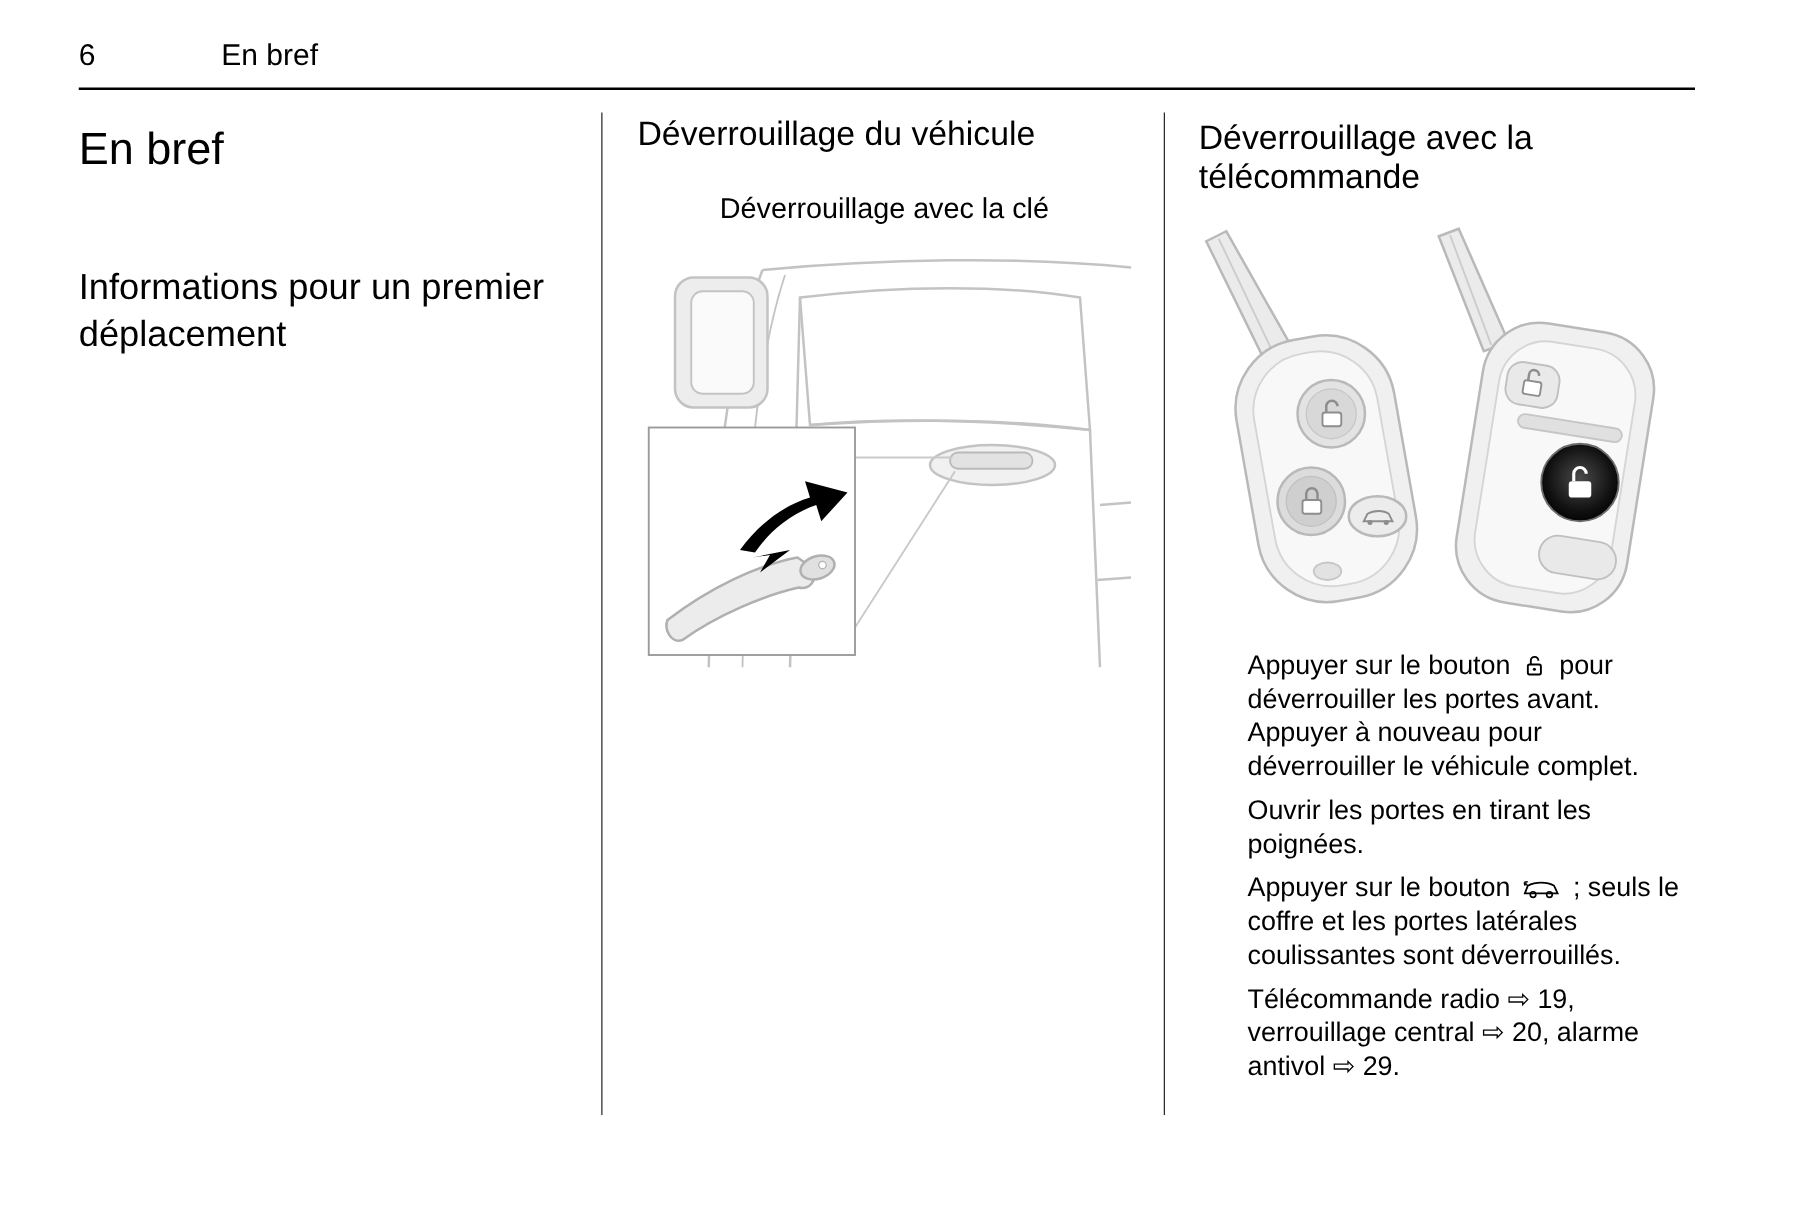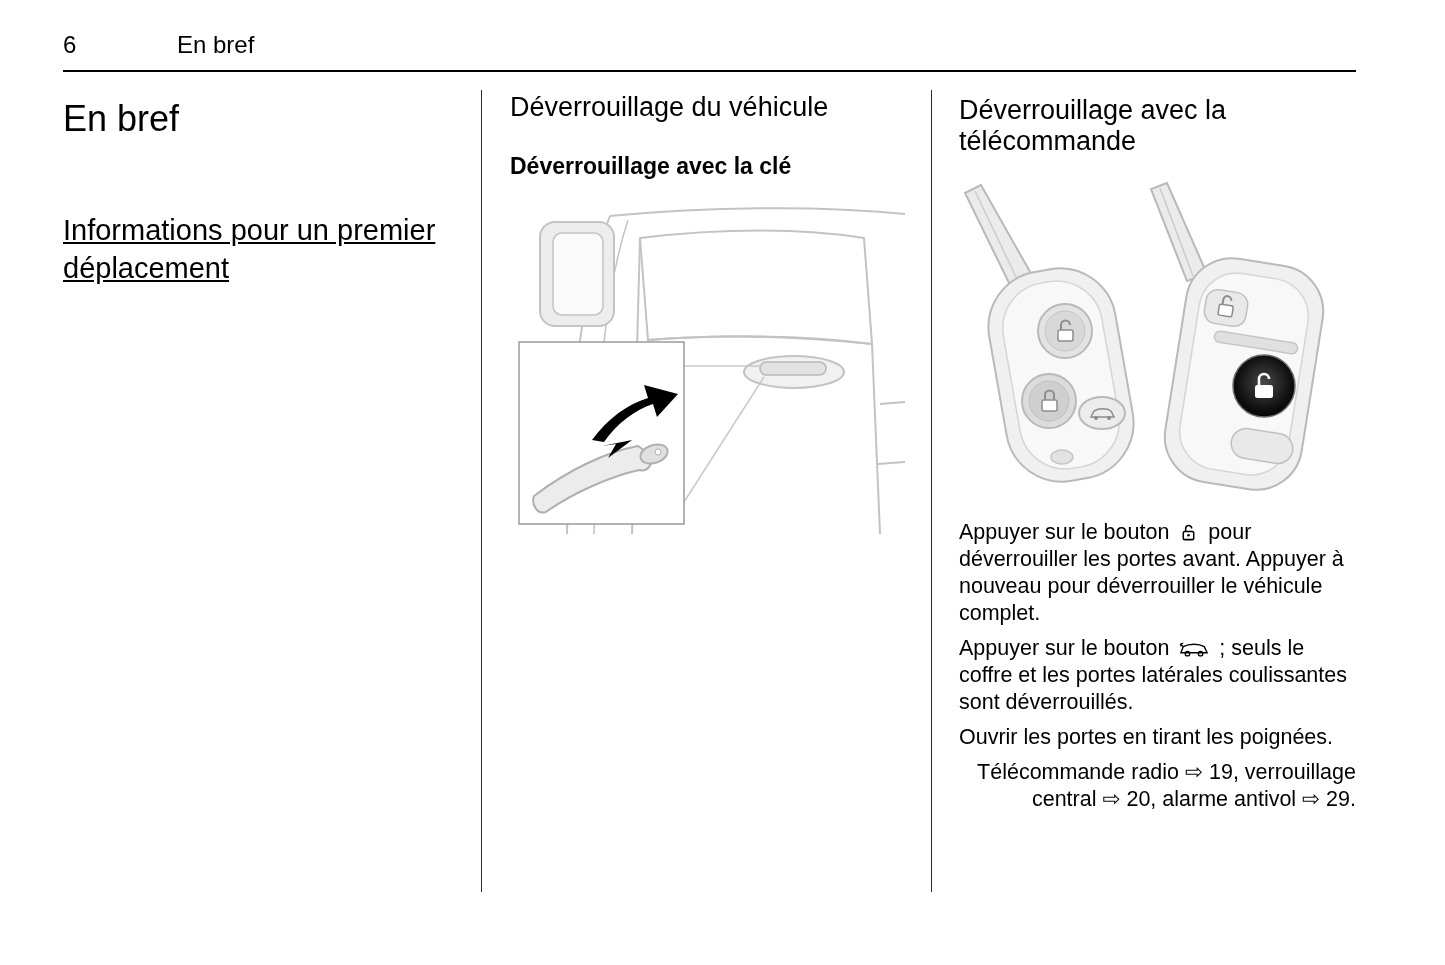--- a/index.html
+++ b/index.html
@@ -25,36 +25,36 @@
   .vrule {
     width: 1px; background: #2b2b2b;
     margin-top: 18px; height: 802px; flex: 0 0 1px;
   }
   .col { }
   .col1 { width: 418px; padding-right: 21px; padding-top: 26px; }
   .col2 { width: 449px; padding-left: 28px; padding-right: 26px; padding-top: 20px; }
   .col3 { width: 424px; padding-left: 27px; padding-top: 23px; }
 
   .col1 h1 { font-size: 36px; font-weight: 400; letter-spacing: 0; }
-  .col1 h2 { font-size: 29px; font-weight: 400; margin-top: 72px; line-height: 1.3; text-decoration: underline; }
+  .col1 h2 { font-size: 29px; font-weight: 400; margin-top: 72px; line-height: 1.3; }
 
   .col-heading { font-size: 27px; font-weight: 400; line-height: 1.15; }
-  .col-subheading { font-size: 23px; font-weight: 700; margin-top: 30px; }
+  .col-subheading { font-size: 23px; font-weight: 400; margin-top: 30px; text-align: center; }
 
   .illustration { display: block; margin-top: 22px; }
   .illustration svg { display: block; }
 
   .body-text {
     font-size: 21.5px; line-height: 27px; margin-top: 24px;
   }
-  .col3 .body-text { margin-top: 20px; }
+  .col3 .body-text { margin-top: 20px; margin-left: 39px; }
   .col3 .body-text + .body-text { margin-top: 8px; }
 
   .inline-icon { display: inline-block; vertical-align: -3px; margin: 0 4px; }
-  .ref-text { white-space: normal; text-align: right; }
+  .ref-text { white-space: normal; }
 </style>
 </head>
 <body>
 
 <div class="page">
 
   <header class="page-header">
     <span class="page-number">6</span>
     <span class="running-title">En bref</span>
   </header>
@@ -203,30 +203,30 @@
       <p class="body-text">
         <span>Appuyer sur le bouton</span>
         <svg class="inline-icon" width="19" height="19" viewBox="0 0 20 20">
           <rect x="4.5" y="9" width="11" height="8.5" rx="1.5" fill="none" stroke="#000" stroke-width="1.6"></rect>
           <path d="M7 9 V5.8 a3.2 3.2 0 0 1 6.4 0" fill="none" stroke="#000" stroke-width="1.6"></path>
           <circle cx="10" cy="13" r="1.3" fill="#000"></circle>
         </svg>
         <span>pour déverrouiller les portes avant. Appuyer à nouveau pour déverrouiller le véhicule complet.</span>
       </p>
 
+      <p class="body-text">Ouvrir les portes en tirant les poignées.</p>
+
       <p class="body-text">
         <span>Appuyer sur le bouton</span>
         <svg class="inline-icon" width="30" height="18" viewBox="0 0 32 18">
           <path d="M2 13 L4.5 6.5 C11 3 21 3 27 6.5 L30 13 Z" fill="none" stroke="#000" stroke-width="1.5"></path>
           <circle cx="9" cy="14" r="2.4" fill="none" stroke="#000" stroke-width="1.4"></circle>
           <circle cx="23" cy="14" r="2.4" fill="none" stroke="#000" stroke-width="1.4"></circle>
           <path d="M4.5 6.5 L1.5 3.5 M1.5 3.5 l3 -0.4 M1.5 3.5 l0.6 2.8" fill="none" stroke="#000" stroke-width="1.3"></path>
         </svg>
         <span>; seuls le coffre et les portes latérales coulissantes sont déverrouillés.</span>
       </p>
 
-      <p class="body-text">Ouvrir les portes en tirant les poignées.</p>
-
       <p class="body-text ref-text">Télécommande radio ⇨ 19, verrouillage central ⇨ 20, alarme antivol ⇨ 29.</p>
     </section>
 
   </main>
 </div>
 
 </body></html>

